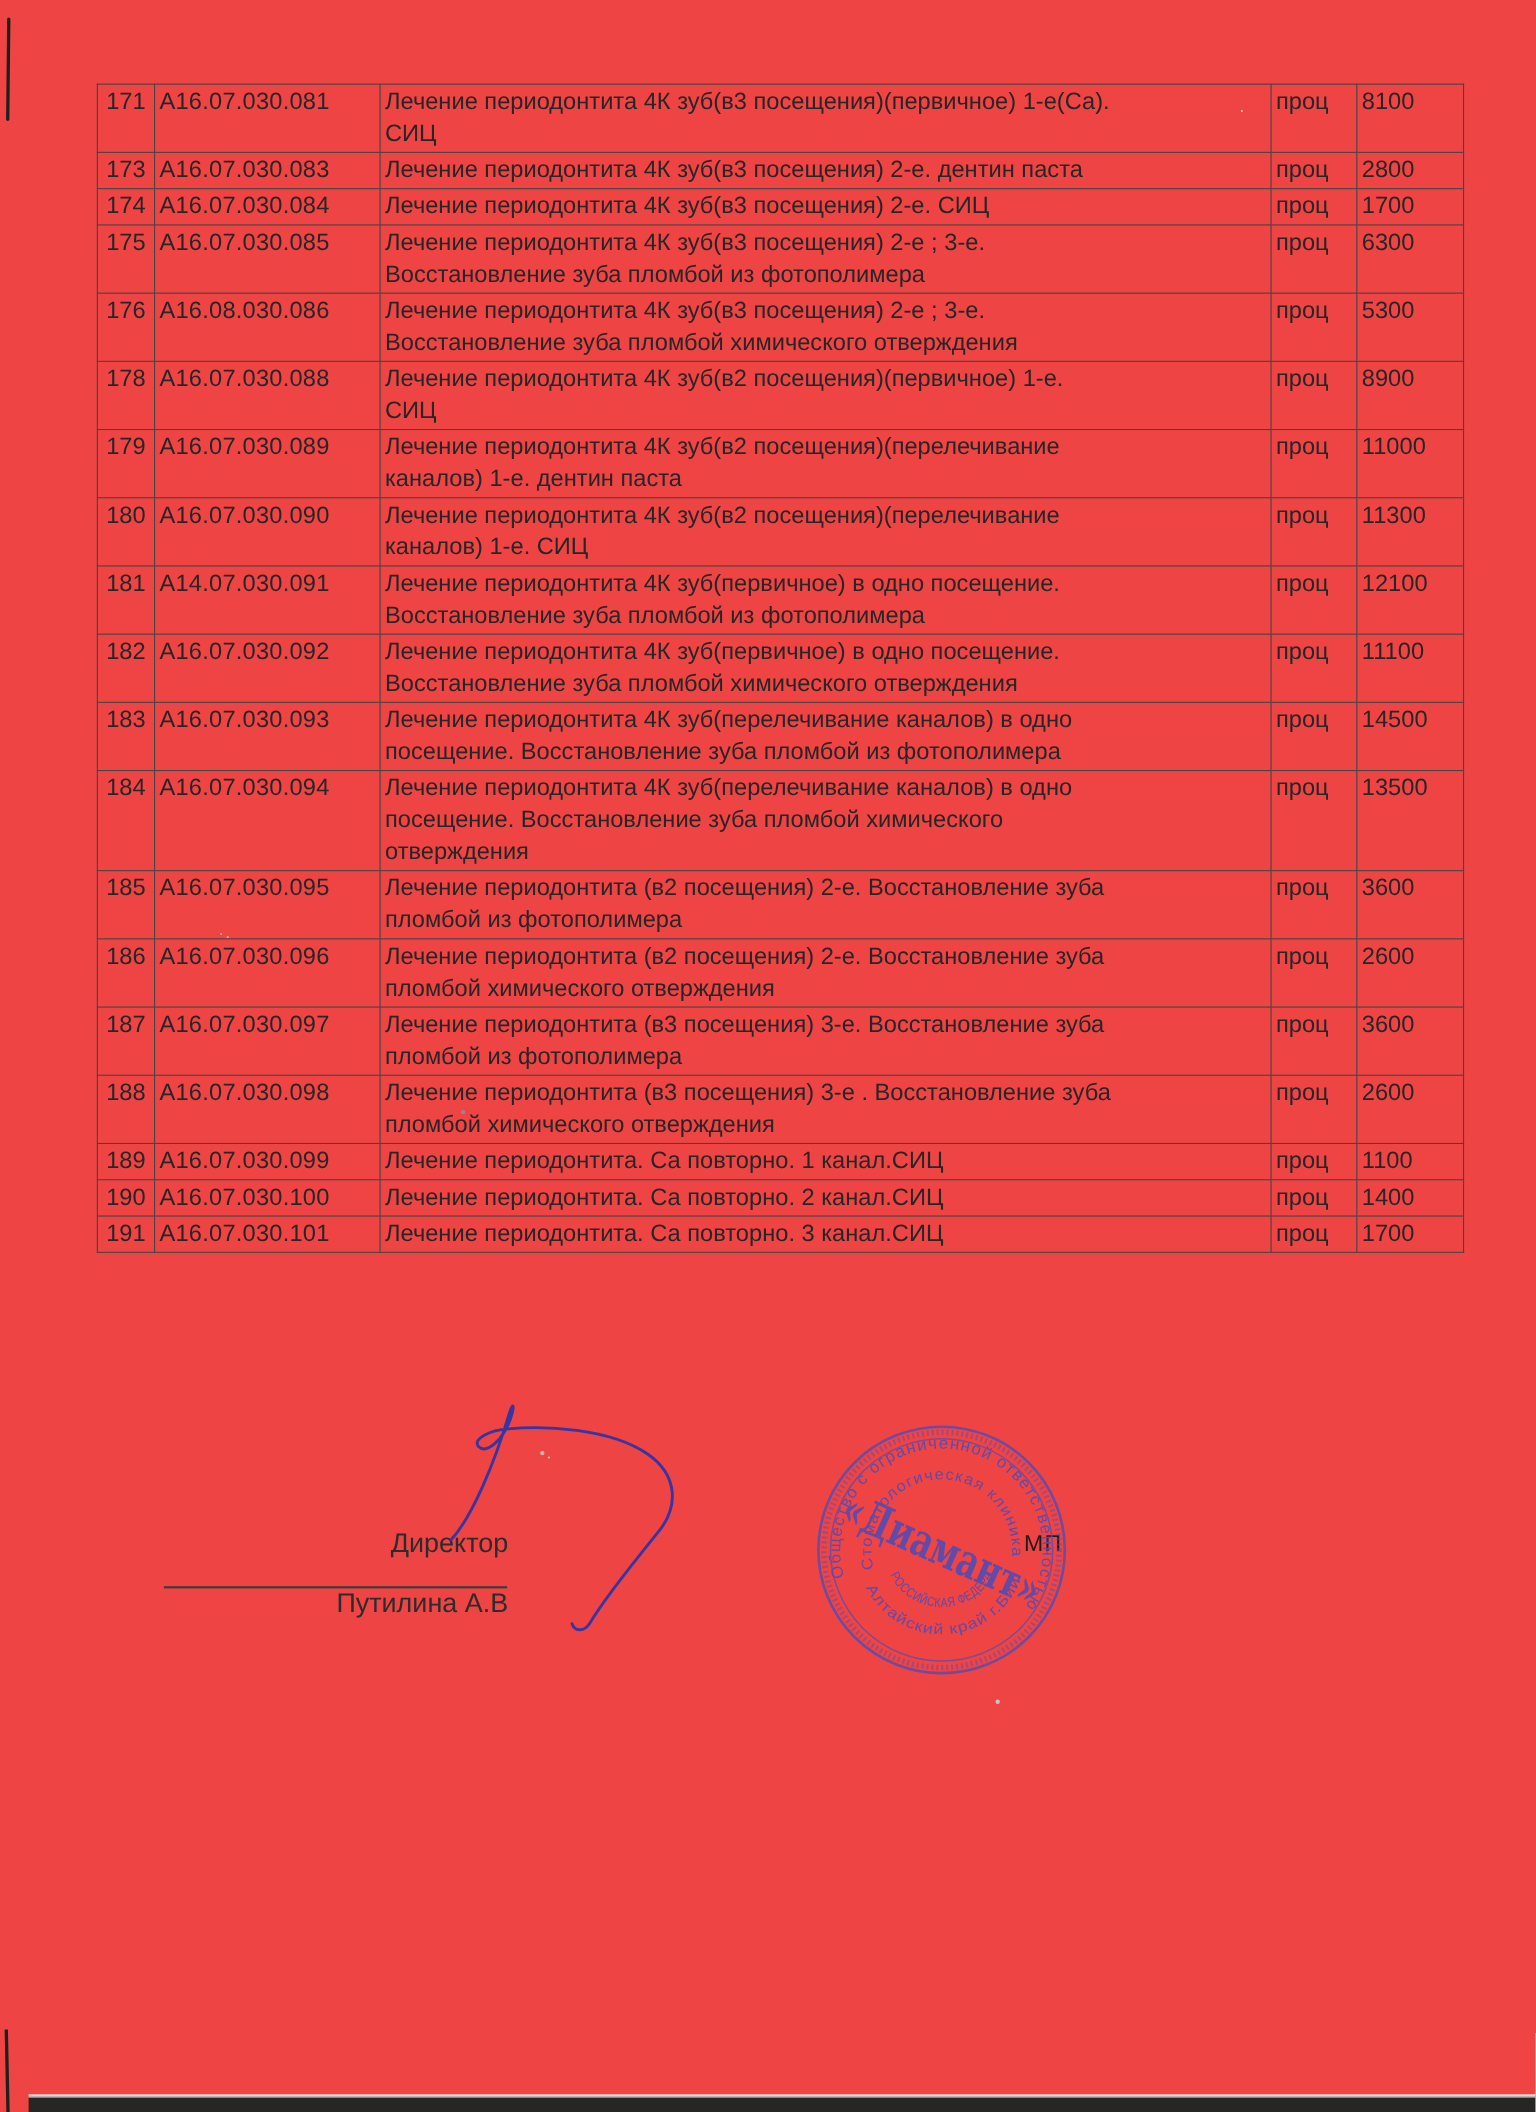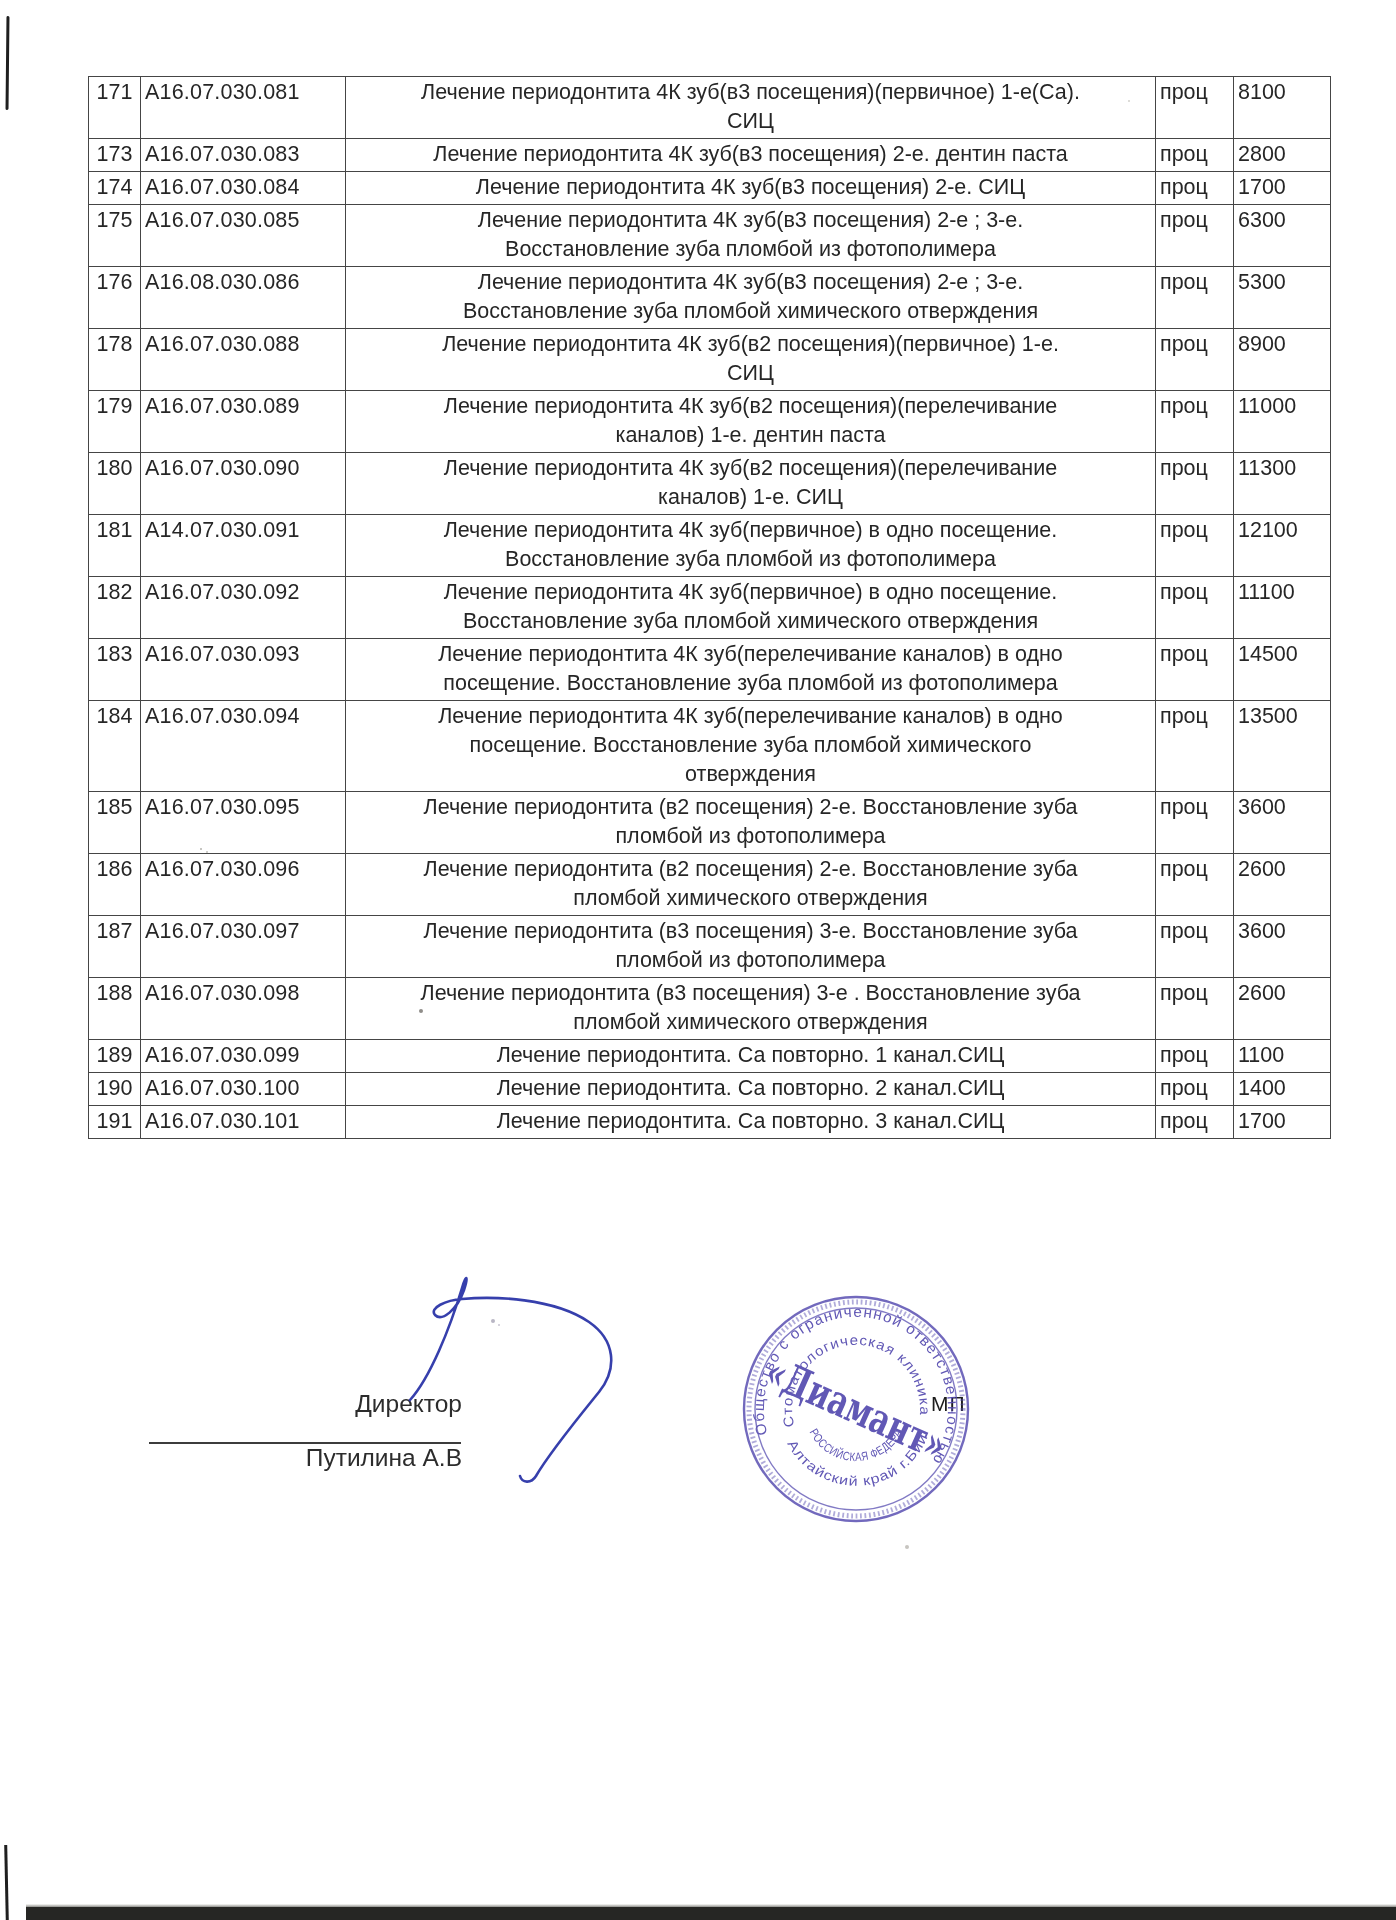--- a/index.html
+++ b/index.html
@@ -1,18 +1,18 @@
 <!DOCTYPE html>
 <html><head>
 <meta charset="utf-8">
 <style>
   html,body{margin:0;padding:0;background:#e8e8e6;}
   .page{
     position:relative;width:1396px;height:1920px;margin:0 auto;
-    background:#ffffff;overflow:hidden;
+    background:#ef4444;overflow:hidden;
     font-family:"Liberation Sans",sans-serif;color:#262626;
   }
   
   .edge-mark-top{position:absolute;left:6px;top:16px;width:3px;height:94px;background:#1f1f1f;transform:rotate(.6deg);border-radius:2px;}
   .edge-mark-bottom{position:absolute;left:5px;top:1845px;width:3px;height:75px;background:#1f1f1f;transform:rotate(-1.2deg);}
   .bottom-band{position:absolute;left:26px;right:0;bottom:0;height:13px;background:#262624;}
   .bottom-band::before{content:"";position:absolute;left:0;right:0;top:-3px;height:3px;background:linear-gradient(#fdfdfb,#8e8e8a);}
   .specks{position:absolute;left:0;top:0;width:2px;height:2px;background:transparent;border-radius:50%;
     box-shadow:492px 1320px 0 1px #b9b6c4, 498px 1324px 0 0 #c8c5d2, 200px 848px 0 0 #b5b3ae,
                206px 851px 0 0 #c2c0bb, 420px 1010px 0 1px #8f8d89, 906px 1546px 0 1px #c7c5c0,
@@ -22,21 +22,21 @@
     position:absolute;left:88px;top:76px;width:1242px;
     border-collapse:collapse;table-layout:fixed;
   }
   table.price td{
     border:1.6px solid #454545;
     font-size:21.5px;line-height:29px;
     padding:1px 4px 2px 4px;vertical-align:top;color:#262626;
   }
   td.c-num{text-align:center;padding-left:0;padding-right:0;}
   td.c-code{padding-left:12px;letter-spacing:.2px;}
-  td.c-desc{padding-left:10px;padding-right:6px;white-space:pre-line;text-align:center;}
+  td.c-desc{padding-left:10px;padding-right:6px;white-space:pre-line;}
   td.c-unit{padding-left:8px;}
   td.c-price{padding-left:12px;}
   td.vbot{vertical-align:bottom;}
   td.vmid{vertical-align:middle;}
   
   .director-row{position:absolute;left:148px;top:1390px;display:flex;align-items:flex-end;font-size:24.5px;color:#2c2c2c;flex-direction:column;}
   .sig-line{display:inline-block;width:312px;border-bottom:2.2px solid #3c3c3c;height:24px;margin:0 1px;}
   .signature-svg{position:absolute;left:392px;top:1262px;pointer-events:none;}
   .mp-mark{position:absolute;left:931px;top:1392px;font-size:21px;color:#1c1c1c;letter-spacing:1px;}
   .stamp-svg{position:absolute;left:739px;top:1292px;opacity:.93;}

